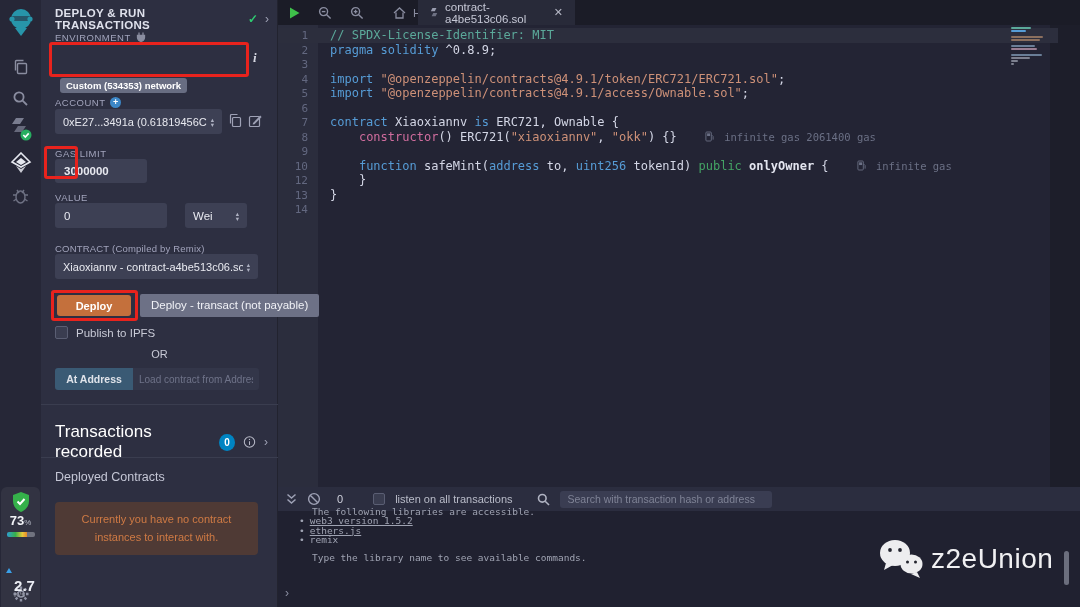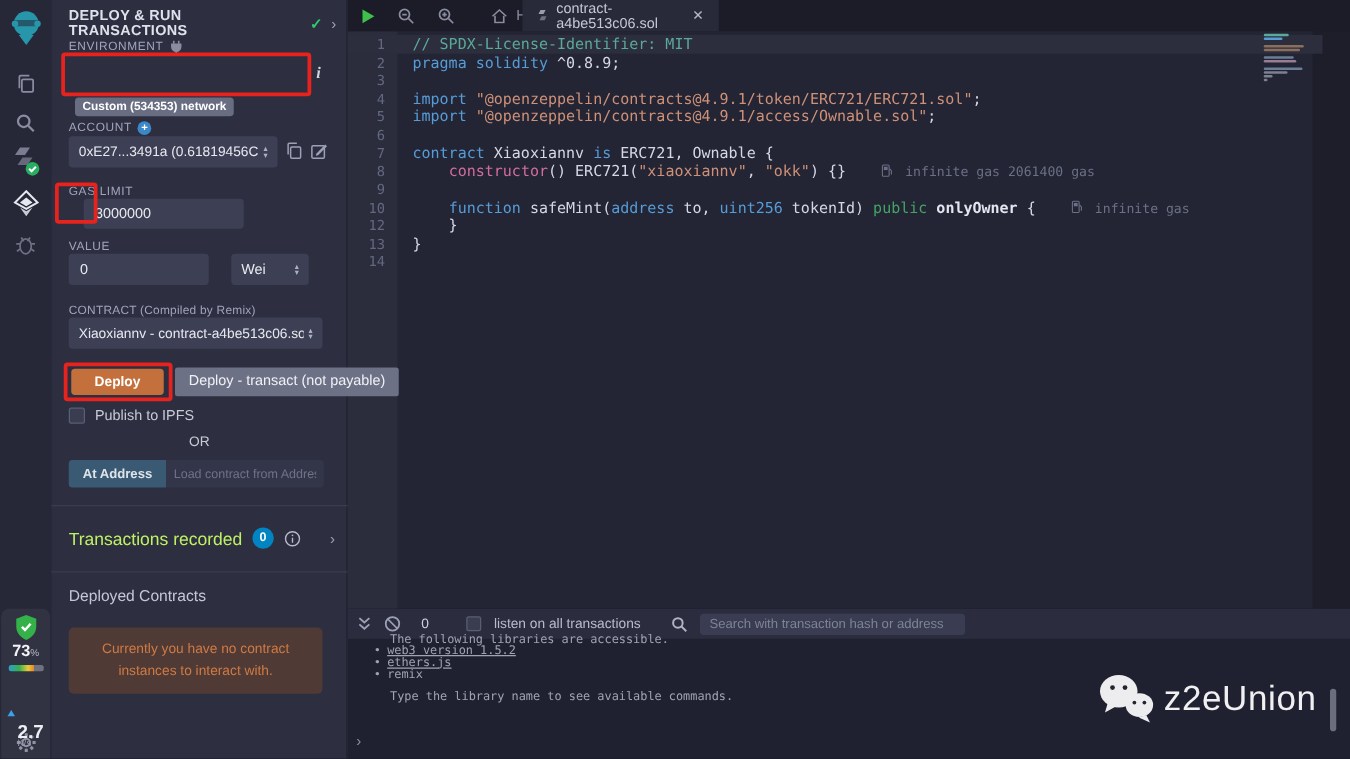--- a/index.html
+++ b/index.html
@@ -32,21 +32,21 @@
   .deploy-btn { position:absolute; left:16px; top:295px; width:74px; height:21px; background:#c4703c; border:none; border-radius:3px; color:#fff; font-size:11px; font-weight:bold; cursor:pointer; }
   .tooltip { position:absolute; left:99px; top:294px; height:23px; line-height:23px; background:#6d7186; color:#f0f1f6; font-size:11.5px; padding:0 11px; border-radius:2px; white-space:nowrap; z-index:8; }
   .chkbox { width:13px; height:13px; background:#3a3d50; border:1px solid #5a5e73; border-radius:2px; }
   .publish-row { position:absolute; left:14px; top:326px; display:flex; align-items:center; gap:8px; color:#c8cad6; font-size:11.5px; }
   .or { position:absolute; left:0; width:237px; top:348px; text-align:center; color:#c8cad6; font-size:11px; }
   .ataddr-btn { position:absolute; left:14px; top:368px; width:78px; height:22px; background:#3a5a74; border:none; border-radius:3px 0 0 3px; color:#dfe3ea; font-size:10.5px; font-weight:bold; cursor:pointer; }
   .ataddr-input { position:absolute; left:92px; top:368px; width:126px; height:22px; background:#333649; border:none; border-radius:0 3px 3px 0; color:#6f7389; font-size:10px; padding:0 6px; font-family:"Liberation Sans",sans-serif; }
   .ataddr-input::placeholder { color:#6f7389; }
   .divider { position:absolute; left:0; width:237px; height:1px; background:#3a3d4f; }
   .tx-row { position:absolute; left:14px; right:9px; top:422px; display:flex; align-items:center; gap:8px; }
-  .tx-row .lbl { color:#bef264; font-size:14px; }
+  .tx-row .lbl { color:#ffffff; font-size:17px; }
   .badge-count { width:17px; height:17px; border-radius:50%; background:#0084c2; color:#fff; font-size:10px; font-weight:bold; display:flex; align-items:center; justify-content:center; }
   .tx-row .chev { margin-left:auto; color:#9ea1b5; font-size:12px; }
   .deployed-h { position:absolute; left:14px; top:470px; color:#c5c7d6; font-size:12.5px; }
   .alert { position:absolute; left:14px; top:502px; width:203px; height:53px; background:#4f3a35; border-radius:4px; display:flex; flex-direction:column; align-items:center; justify-content:center; color:#cf7a44; font-size:11px; line-height:1.55; text-align:center; }
 
   
   .redbox { position:absolute; border:3px solid #e8231d; border-radius:3px; z-index:9; pointer-events:none; }
 
   
   .tabbar { position:absolute; left:278px; top:0; width:802px; height:25px; background:#1b1c27; display:flex; align-items:center; z-index:2; }
@@ -226,21 +226,21 @@
     <span style="position:absolute;left:207px;top:113px;" class="mini-ic">
       <svg width="14" height="15" viewBox="0 0 14 15" fill="none" stroke="#9ea1b5" stroke-width="1.2">
         <rect x="1.5" y="3.5" width="10" height="10" rx="1"></rect>
           <path d="M5 10 L12.2 2.6 L13.6 4 L6.5 11.2 L4.7 11.5 Z" fill="#9ea1b5" stroke="none"></path>
       </svg>
     </span>
 
     <div class="p-label" style="top:148px;">
         <span>GAS LIMIT</span>
       </div>
-    <input class="p-input" style="left: 26px; top: 159px; width: 128px; height: 24px;" value="3000000">
+    <input class="p-input" style="left: 14px; top: 159px; width: 92px; height: 24px; font-weight: bold;" value="3000000">
 
     <div class="p-label" style="top:192px;">
         <span>VALUE</span>
       </div>
     <input class="p-input" style="left: 14px; top: 203px; width: 112px; height: 25px;" value="0">
     <div class="p-select" style="left:144px;top:203px;width:62px;height:25px;">
       <span class="val">Wei</span>
       <span class="stepper">
           <span>▴</span>
           <span>▾</span>

